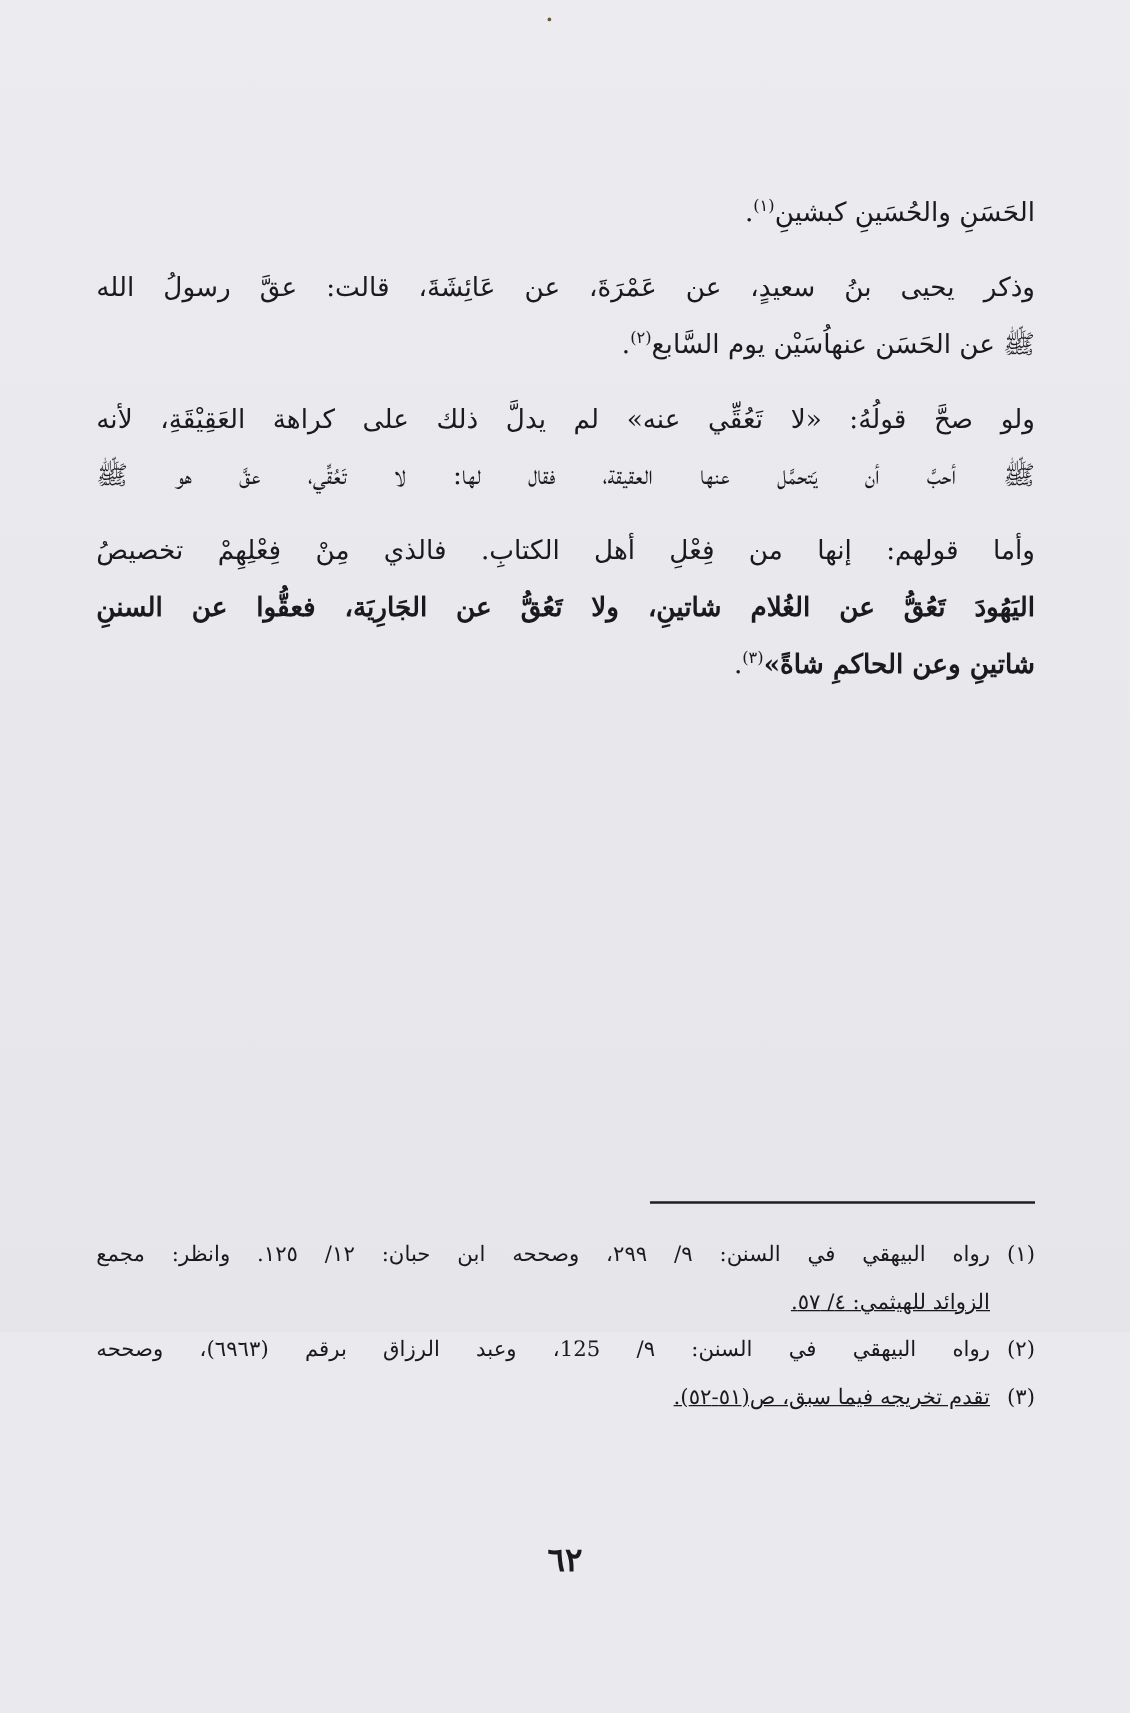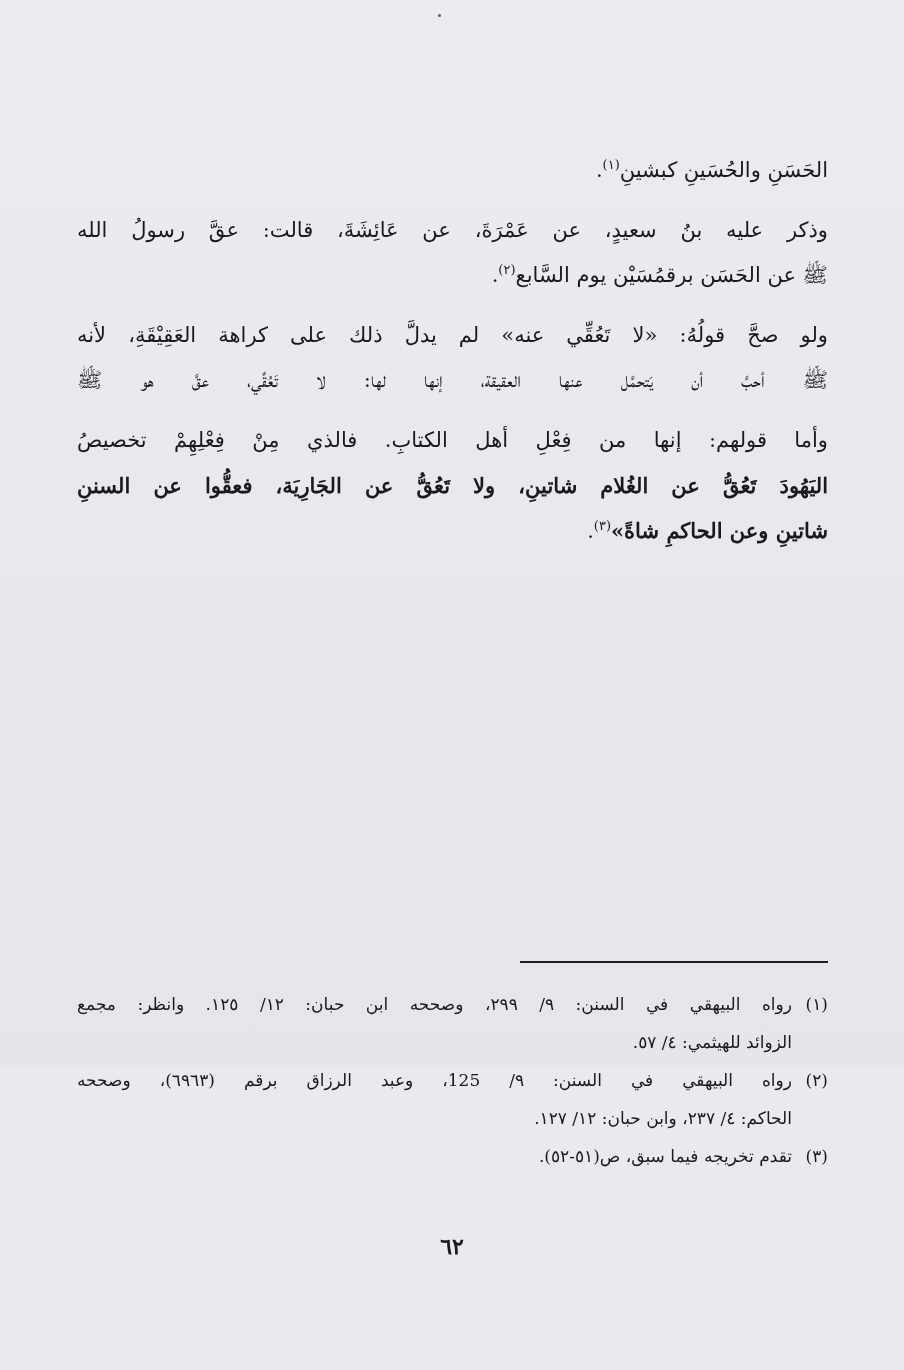--- a/index.html
+++ b/index.html
@@ -92,53 +92,54 @@
     flex: 1 1 auto;
   }
   .fn-text .line {
     display: block;
     white-space: nowrap;
     text-align: justify;
     text-align-last: justify;
   }
   .fn-text .line.last {
     text-align-last: right;
+    text-decoration: underline;
   }
   .page-number {
     position: absolute;
     top: 1233px;
     left: 0;
     width: 904px;
     text-align: center;
     font-family: "DejaVu Serif", serif;
-    font-size: 22px;
+    font-size: 26px;
     font-weight: bold;
     direction: rtl;
   }
 </style>
 </head>
 <body>
 
 <div class="page">
   <div class="speck"></div>
 
   <div class="body-text">
 
     <p class="para">
       <span class="line last"><span>الحَسَنِ والحُسَينِ كبشينِ</span><sup class="fn">(١)</sup><span>.</span></span>
     </p>
 
     <p class="para">
-      <span class="line">وذكر عليه بنُ سعيدٍ، عن عَمْرَةَ، عن عَائِشَةَ، قالت: عقَّ رسولُ الله</span>
-      <span class="line last"><span>ﷺ عن الحَسَن برقمُسَيْن يوم السَّابع</span><sup class="fn">(٢)</sup><span>.</span></span>
+      <span class="line">وذكر يحيى بنُ سعيدٍ، عن عَمْرَةَ، عن عَائِشَةَ، قالت: عقَّ رسولُ الله</span>
+      <span class="line last"><span>ﷺ عن الحَسَن عنهاُسَيْن يوم السَّابع</span><sup class="fn">(٢)</sup><span>.</span></span>
     </p>
 
     <p class="para">
       <span class="line">ولو صحَّ قولُهُ: «لا تَعُقِّي عنه» لم يدلَّ ذلك على كراهة العَقِيْقَةِ، لأنه</span>
-      <span class="line">ﷺ أحبَّ أن يَتحمَّل عنها العقيقة، إنها لها: لا تَعُقِّي، عقَّ هو ﷺ</span>
+      <span class="line">ﷺ أحبَّ أن يَتحمَّل عنها العقيقة، فقال لها: لا تَعُقِّي، عقَّ هو ﷺ</span>
     </p>
 
     <p class="para">
       <span class="line">وأما قولهم: إنها من فِعْلِ أهل الكتابِ. فالذي مِنْ فِعْلِهِمْ تخصيصُ</span>
       <span class="line bold">اليَهُودَ تَعُقُّ عن الغُلام شاتينِ، ولا تَعُقُّ عن الجَارِيَة، فعقُّوا عن السننِ</span>
       <span class="line last bold"><span>شاتينِ وعن الحاكمِ شاةً»</span><sup class="fn" style="font-weight:normal">(٣)</sup><span style="font-weight:normal">.</span></span>
     </p>
   </div>
 
   <div class="separator"></div>
@@ -148,21 +149,20 @@
       <span class="fn-num">(١)</span>
       <span class="fn-text">
         <span class="line">رواه البيهقي في السنن: ٩/ ٢٩٩، وصححه ابن حبان: ١٢/ ١٢٥. وانظر: مجمع</span>
         <span class="line last">الزوائد للهيثمي: ٤/ ٥٧.</span>
       </span>
     </div>
     <div class="footnote">
       <span class="fn-num">(٢)</span>
       <span class="fn-text">
         <span class="line">رواه البيهقي في السنن: ٩/ 125، وعبد الرزاق برقم (٦٩٦٣)، وصححه</span>
-        <span class="line last">الحاكم: ٤/ ٢٣٧، وابن حبان: ١٢/ ١٢٧.</span>
       </span>
     </div>
     <div class="footnote">
       <span class="fn-num">(٣)</span>
       <span class="fn-text">
         <span class="line last">تقدم تخريجه فيما سبق، ص(٥١-٥٢).</span>
       </span>
     </div>
   </div>
 

